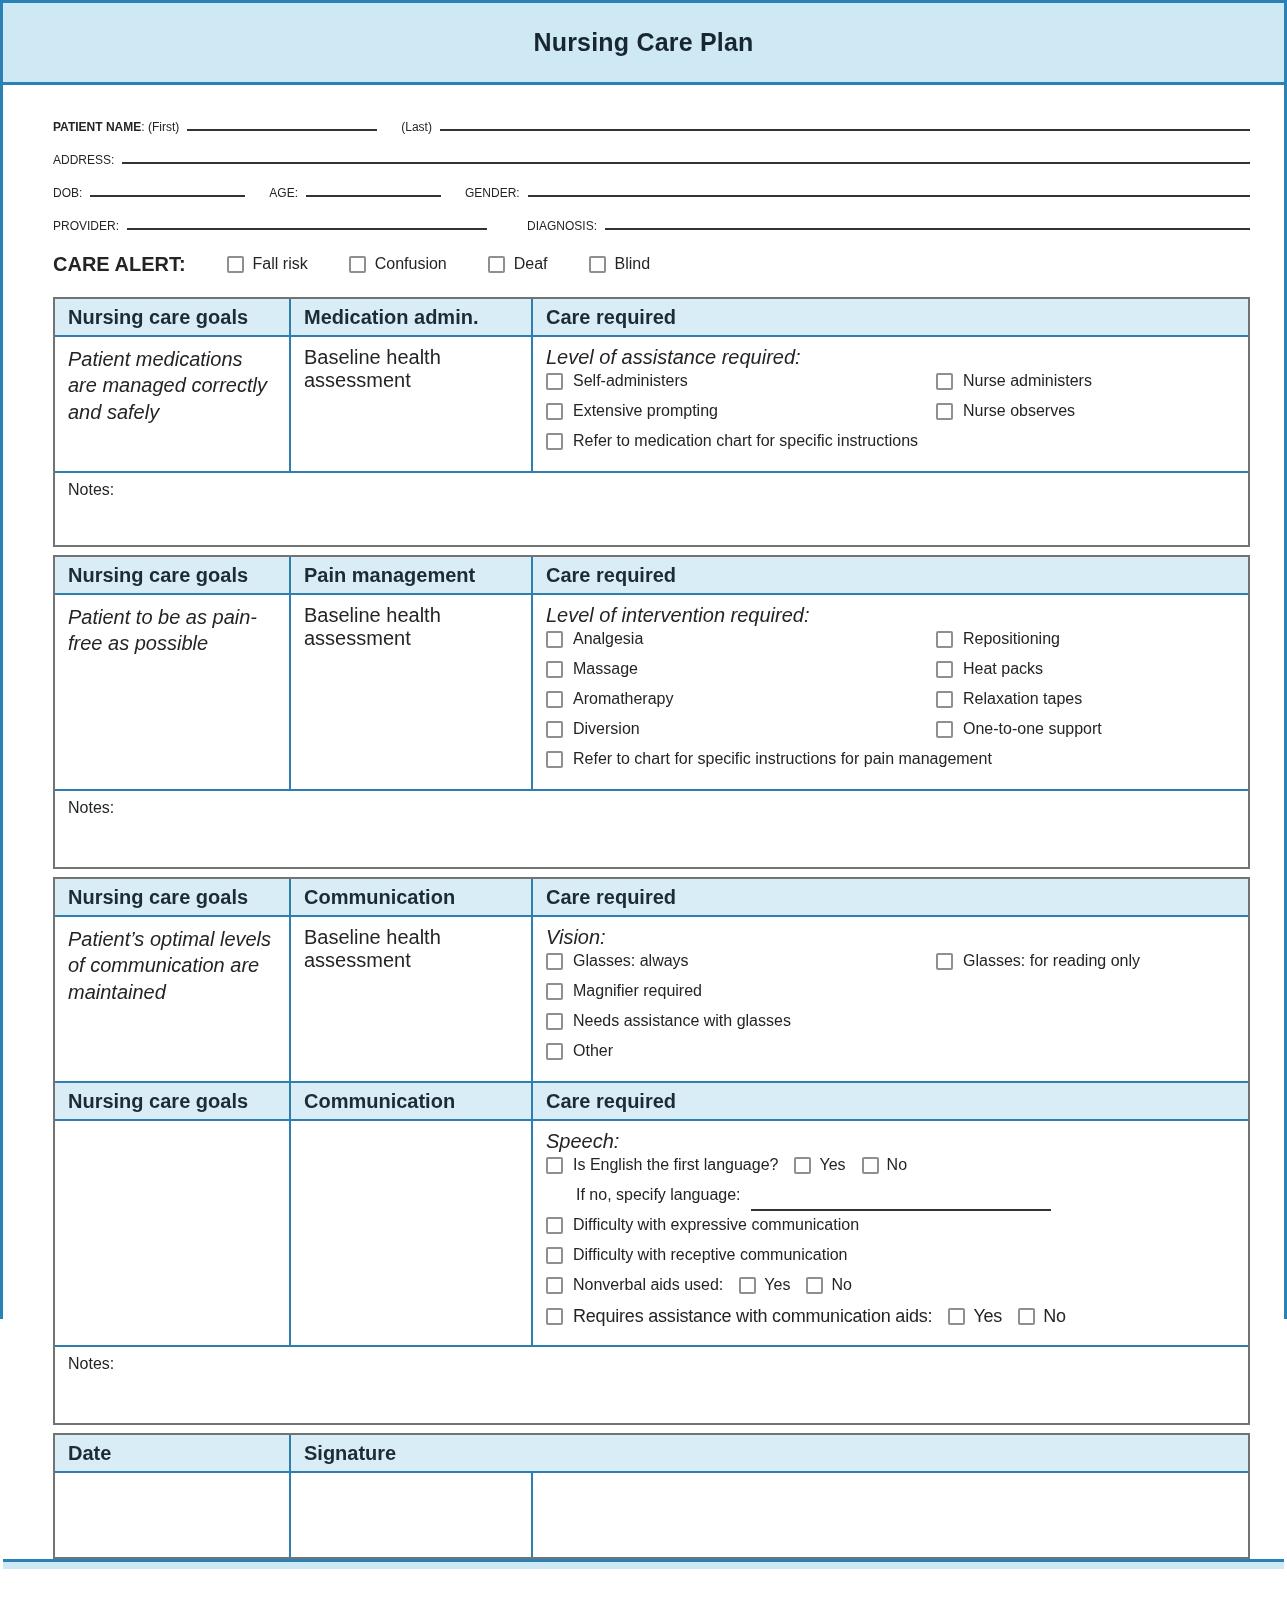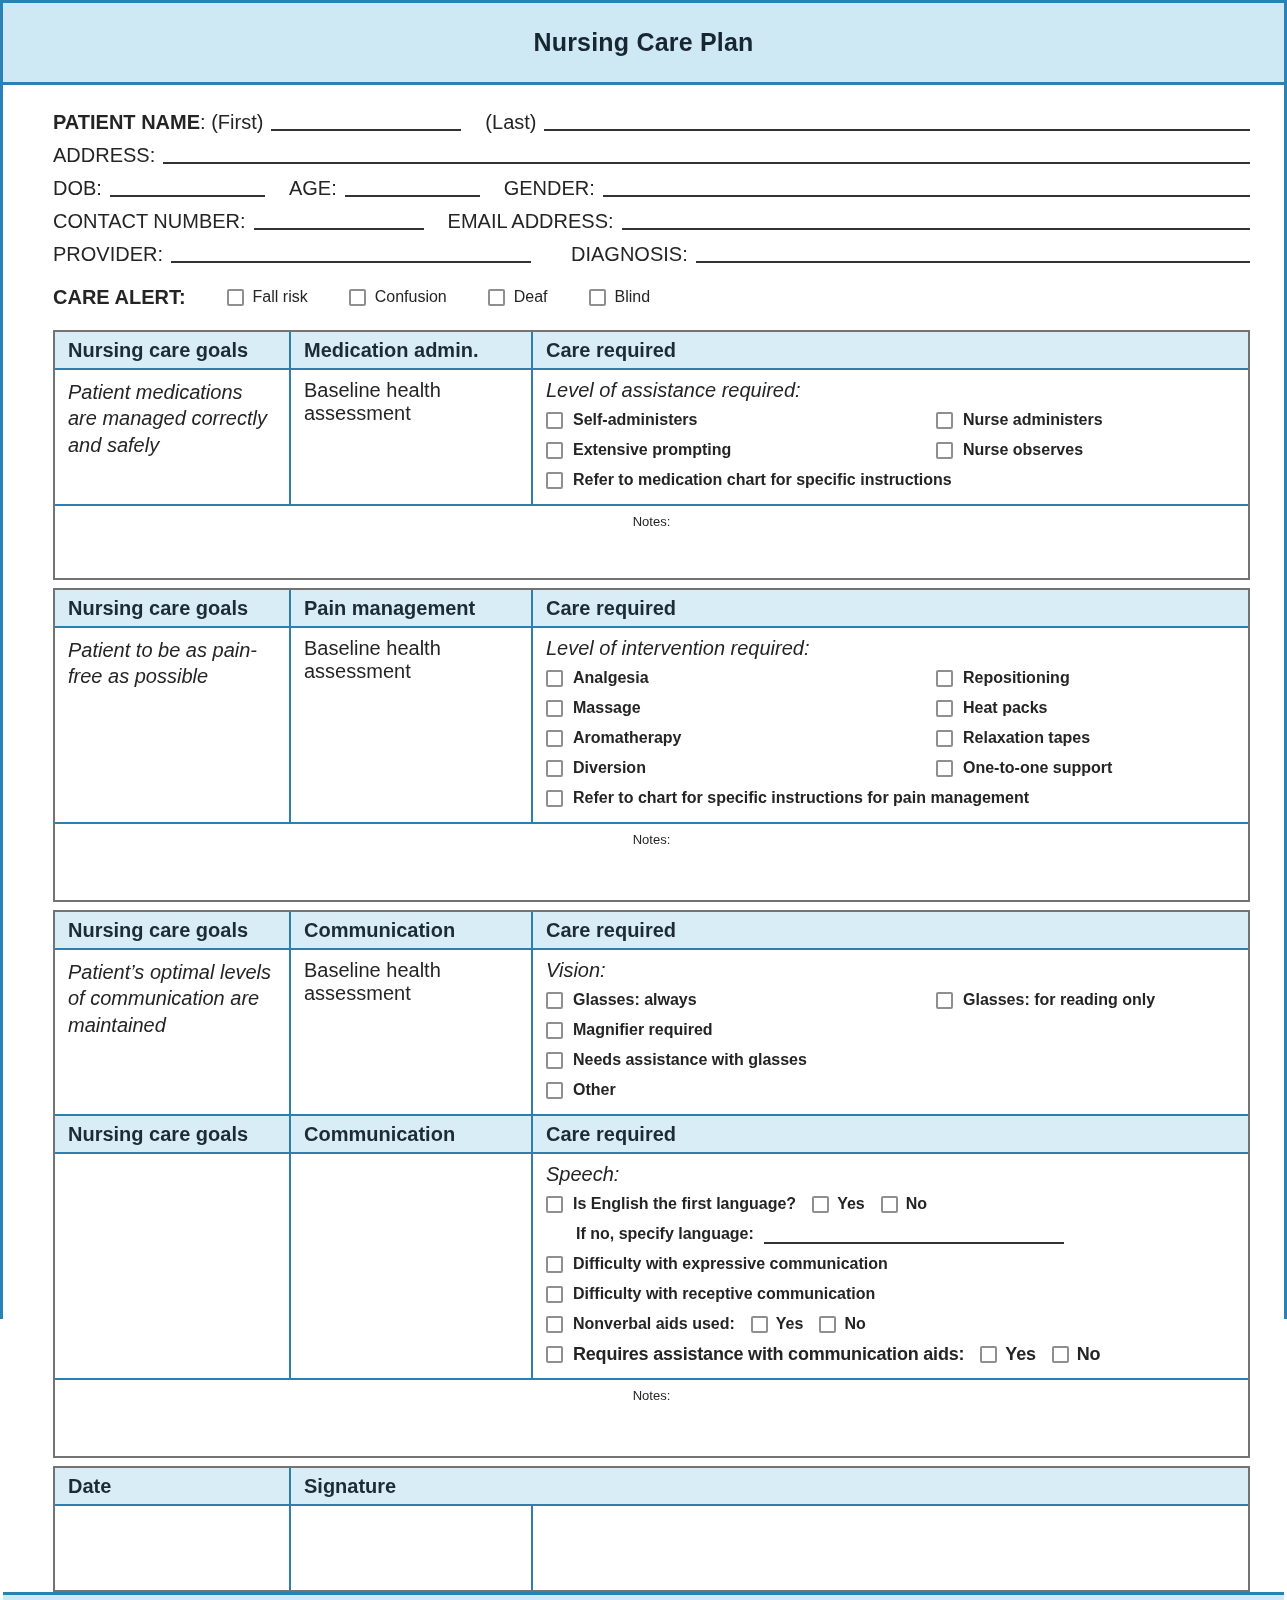--- a/index.html
+++ b/index.html
@@ -19,21 +19,21 @@
     flex: 0 0 82px;
     background: #cfe9f4;
     border-bottom: 3px solid #2a81b5;
     display: flex; align-items: center; justify-content: center;
   }
   .title { font-size: 25px; font-weight: bold; color: #172630; letter-spacing: .2px; }
   .content { flex: 1; padding: 16px 34px 0 50px; display: flex; flex-direction: column; }
   .footerstrip { flex: 0 0 10px; background: #cfe9f4; border-top: 3px solid #2a81b5; margin-top: auto; }
 
   
-  .prow { display: flex; align-items: flex-end; height: 33px; font-size: 20px; justify-content: flex-end; }
+  .prow { display: flex; align-items: flex-end; height: 33px; font-size: 12px; justify-content: flex-end; }
   .bold { font-weight: bold; }
   .lbl { white-space: nowrap; }
   .line { border-bottom: 2px solid #333; height: 6px; margin: 0 0 3px 8px; flex: 0 0 auto; }
   .line.grow { flex: 1 1 auto; }
   .w190 { width: 190px; } .w155 { width: 155px; } .w135 { width: 135px; }
   .w170 { width: 170px; } .w360 { width: 360px; }
   .ml24 { margin-left: 24px; } .ml40 { margin-left: 40px; }
 
   
   .alert-row { margin-top: 16px; display: flex; align-items: center; font-size: 20px; height: 30px; }
@@ -54,31 +54,31 @@
   .thead > div {
     padding: 7px 13px 6px; font-weight: bold; font-size: 20px; color:#1d2b34;
     border-right: 2px solid #2e7fb0; display: flex; align-items: center; min-height: 36px;
   }
   .thead > div:last-child { border-right: none; }
   .tbody { display: grid; grid-template-columns: 236px 242px 1fr; border-radius: 13px; }
   .cell { padding: 9px 13px; font-size: 20px; border-right: 2px solid #2e7fb0; }
   .cell:last-child { border-right: none; }
   .goal { font-style: italic; line-height: 1.32; }
   .care-title { font-style: italic; margin-bottom: 3px; }
-  .crow { display: flex; align-items: center; min-height: 30px; font-weight: bold; }
+  .crow { display: flex; align-items: flex-start; min-height: 30px; }
   .crow.indent { padding-left: 30px; }
   .citem { display: flex; align-items: center; min-width: 0; }
   .citem.left { flex: 0 0 390px; }
   .citem .cb { margin-right: 10px; }
   .citem .cb.ml { margin-left: 16px; }
   .cblab { font-size: 16px; white-space: nowrap; }
   .crow.cond .cblab { font-size: 18px; letter-spacing: -0.2px; }
   .fill-line { border-bottom: 2px solid #333; height: 8px; align-self: flex-end; margin-bottom: 5px; }
   .w300 { width: 300px; margin-left: 10px; }
-  .notes { border-top: 2px solid #2e7fb0; padding: 8px 13px; font-size: 13px; text-align: center; }
+  .notes { border-top: 2px solid #2e7fb0; padding: 8px 13px; font-size: 16px; }
   .notes.h74 { min-height: 74px; } .notes.h78 { min-height: 78px; }
   .mh132 > .cell { min-height: 132px; }
   .mh192 > .cell { min-height: 192px; }
   .mh162 > .cell { min-height: 162px; }
   .mh222 > .cell { min-height: 222px; }
   .mh84  > .cell { min-height: 84px; }
   .subhead { border-top: 2px solid #2e7fb0; }
 </style>
 </head>
 <body>
@@ -101,26 +101,20 @@
     <div class="prow">
       <span class="lbl">ADDRESS:</span>
       <span class="line grow"></span>
     </div>
     <div class="prow">
       <span class="lbl">DOB:</span>
       <span class="line w155"></span>
       <span class="lbl ml24">AGE:</span>
       <span class="line w135"></span>
       <span class="lbl ml24">GENDER:</span>
-      <span class="line grow"></span>
-    </div>
-    <div class="prow">
-      <span class="lbl">CONTACT NUMBER:</span>
-      <span class="line w170"></span>
-      <span class="lbl ml24">EMAIL ADDRESS:</span>
       <span class="line grow"></span>
     </div>
     <div class="prow">
       <span class="lbl">PROVIDER:</span>
       <span class="line w360"></span>
       <span class="lbl ml40">DIAGNOSIS:</span>
       <span class="line grow"></span>
     </div>
 
     <div class="alert-row">

